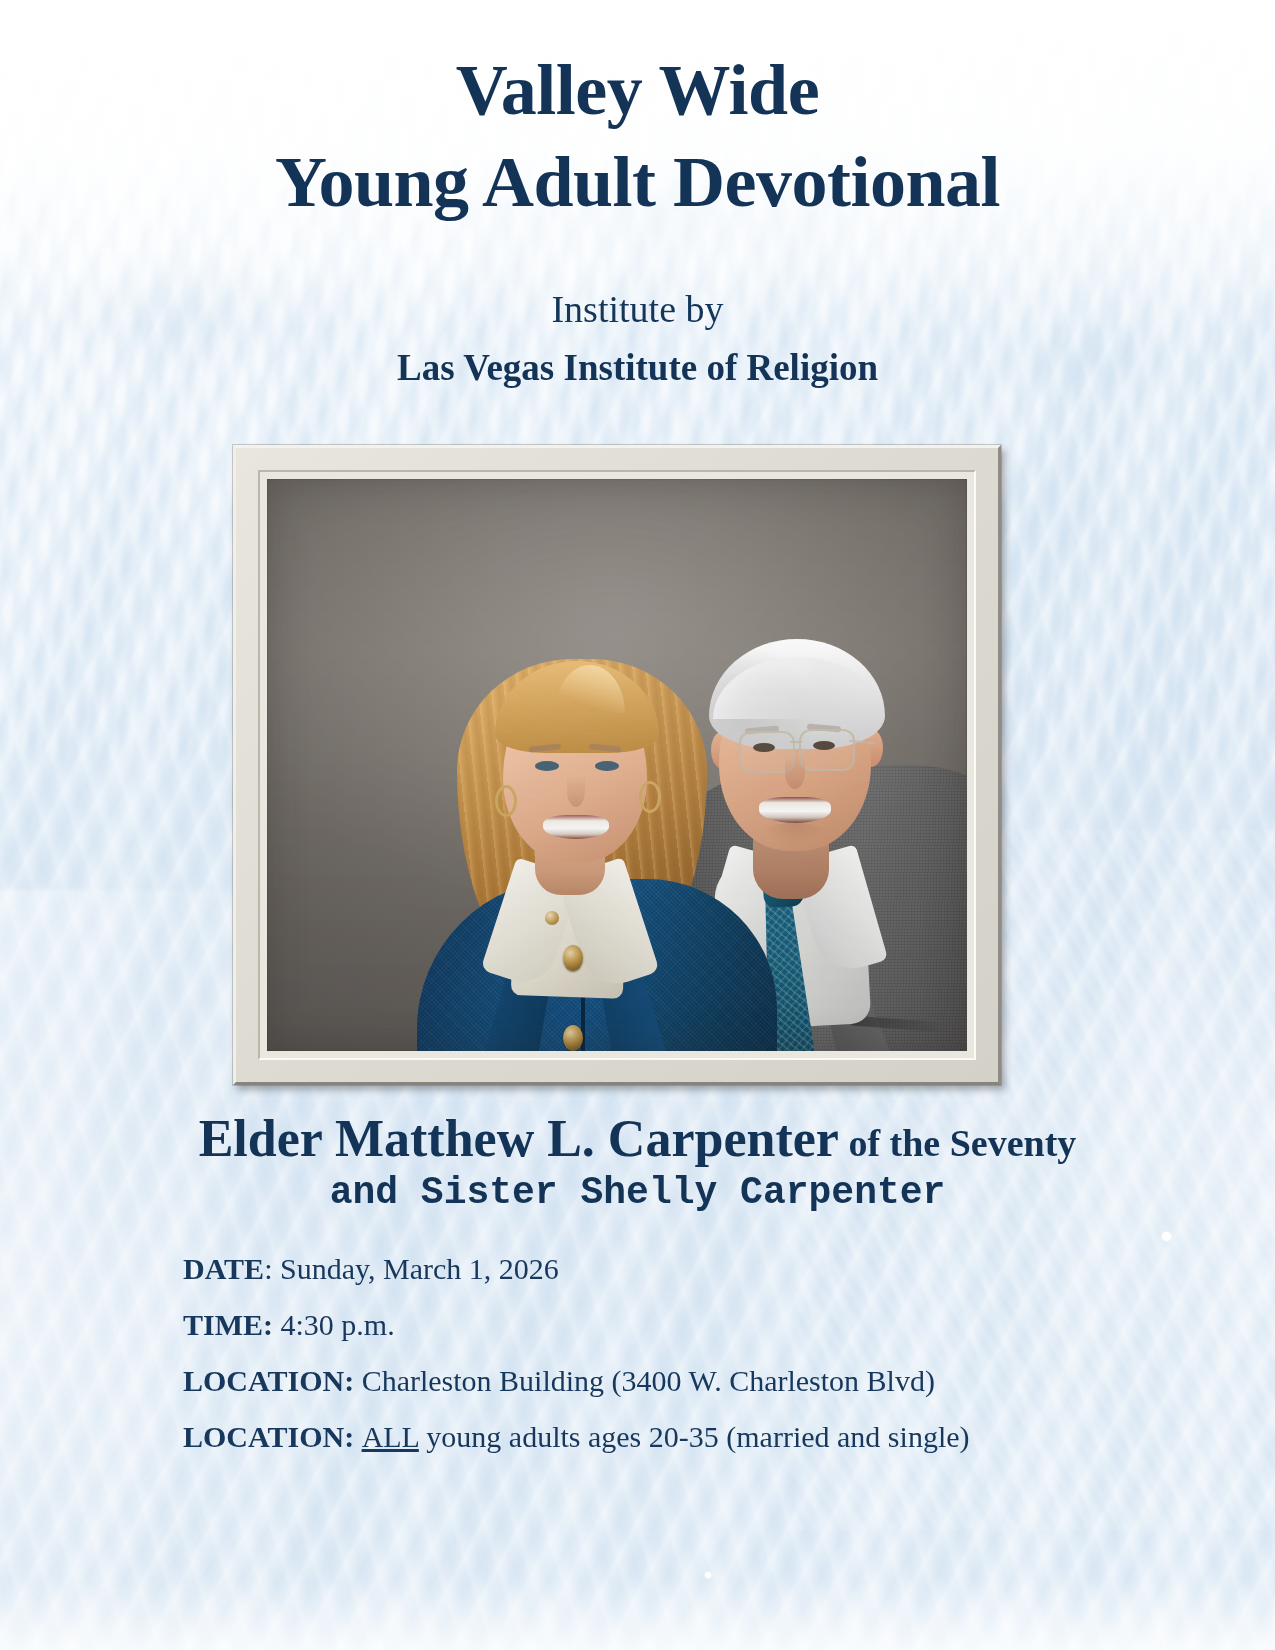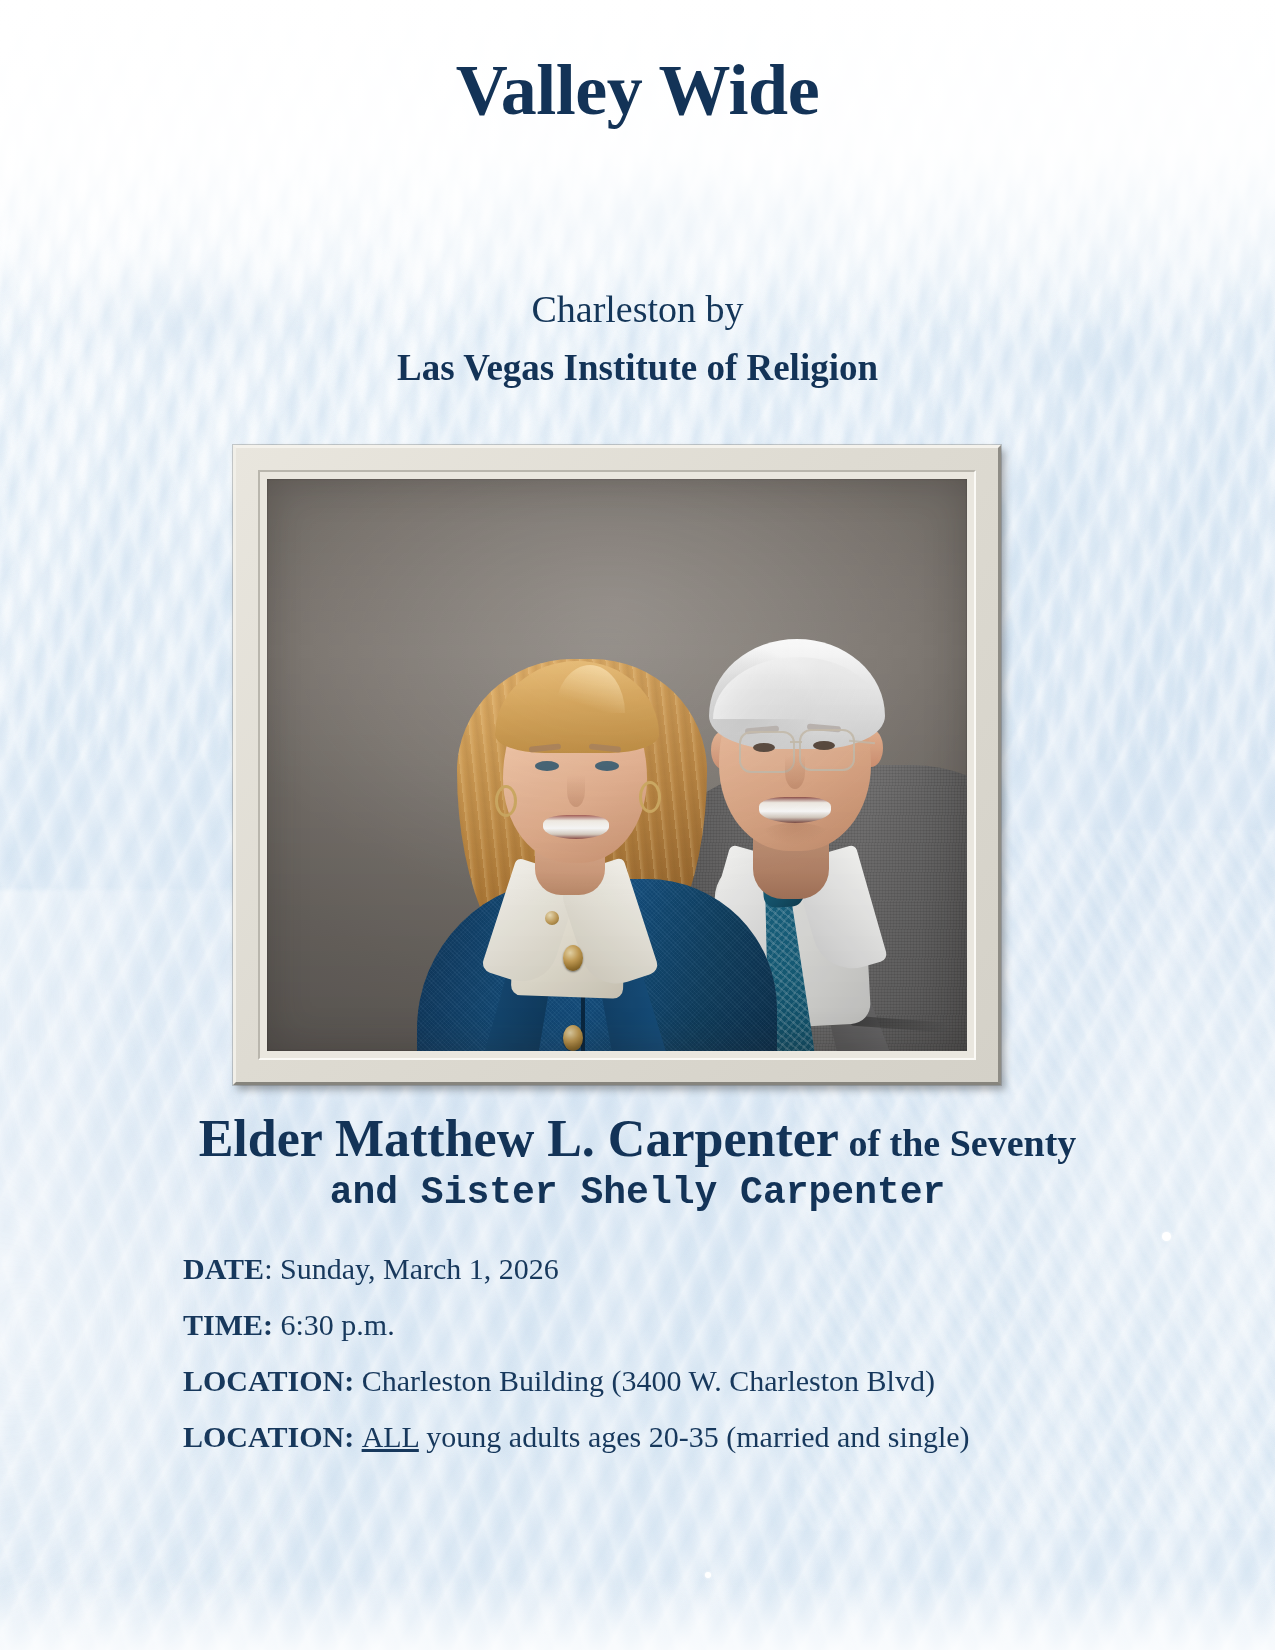--- a/index.html
+++ b/index.html
@@ -583,23 +583,24 @@
   <div class="bg-topwash"></div>
   <div class="bg-vignette-top"></div>
   <div class="bg-vignette-bottom"></div>
   <div class="bg-speck" style="left:1162px; top:1232px;"></div>
   <div class="bg-speck" style="left:705px; top:1572px; width:6px; height:6px;"></div>
 
   <div class="content">
 
     <div class="title-block">
       <div class="title-line">Valley Wide</div>
+      <div class="title-line">Young Adult Devotional</div>
     </div>
 
-    <div class="sponsored">Charleston by</div>
+    <div class="sponsored">Institute by</div>
     <div class="org">Las Vegas Institute of Religion</div>
 
     <div class="photo-frame">
       <div class="photo-mat">
         <div class="photo">
 
           <div class="pt m-suit"></div>
           <div class="pt m-suit-texture"></div>
           <div class="pt m-lapel-l"></div>
           <div class="pt m-lapel-r"></div>
@@ -666,21 +667,21 @@
       <div class="speaker-line-2">and Sister Shelly Carpenter</div>
     </div>
 
     <div class="details">
 
       <div class="detail-row">
         <span class="detail-label">DATE</span><span>:</span><span> Sunday, March 1, 2026</span>
       </div>
 
       <div class="detail-row">
-        <span class="detail-label">TIME:</span><span> 6:30 p.m.</span>
+        <span class="detail-label">TIME:</span><span> 4:30 p.m.</span>
       </div>
 
       <div class="detail-row">
         <span class="detail-label">LOCATION:</span><span> Charleston Building (3400 W. Charleston Blvd)</span>
       </div>
 
       <div class="detail-row">
         <span class="detail-label">LOCATION:</span><span>&nbsp;</span><span class="detail-emph">ALL</span><span> young adults ages 20-35 (married and single)</span>
       </div>
 

